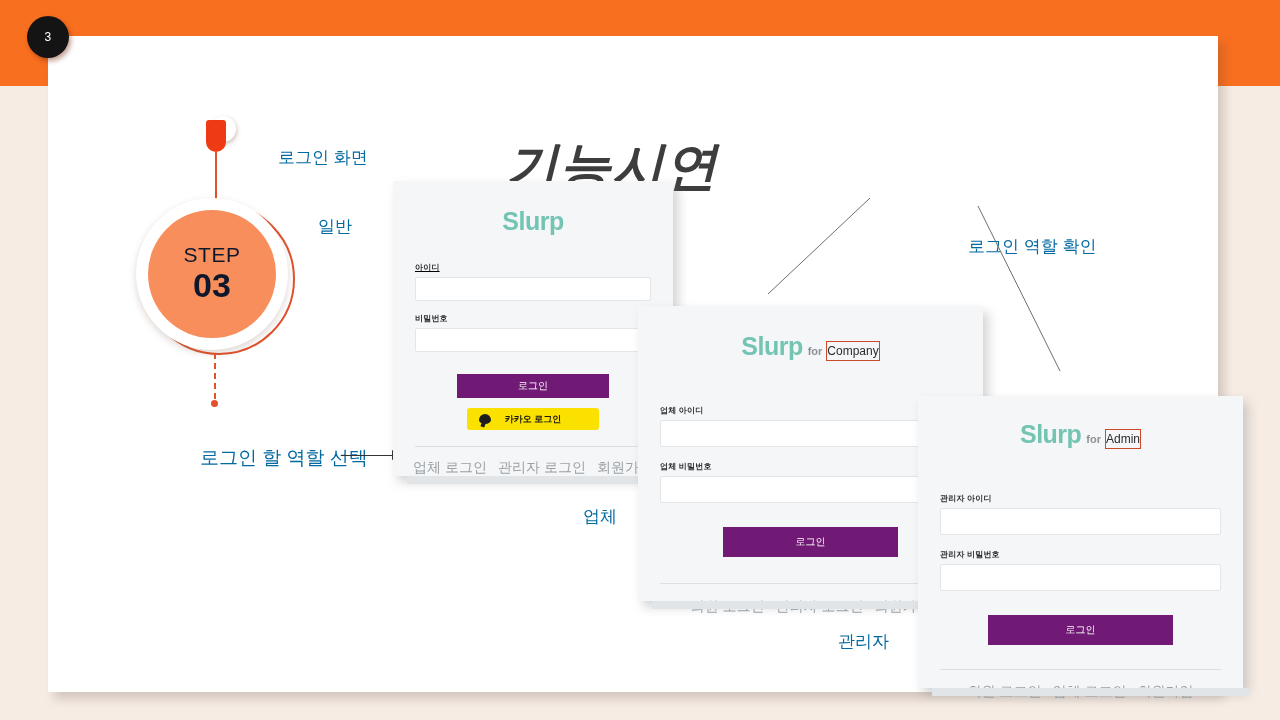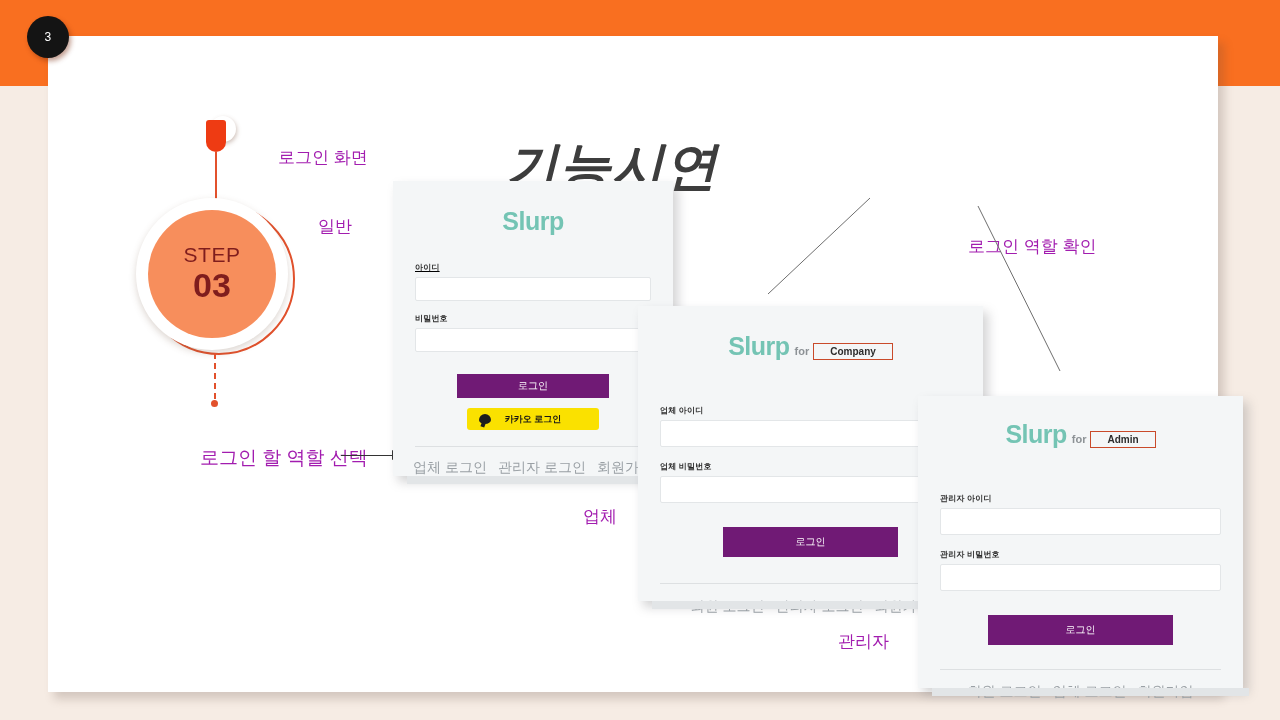--- a/index.html
+++ b/index.html
@@ -75,37 +75,37 @@
     width: 152px; height: 152px; border-radius: 50%;
     background: #ffffff;
     box-shadow: 0 3px 7px rgba(120,90,70,0.25);
   }
   .step-circle {
     position: absolute; left: 75px; top: 152px;
     width: 128px; height: 128px; border-radius: 50%;
     background: #f78e5c;
     display: flex; flex-direction: column;
     align-items: center; justify-content: center;
-    color: #7f1d1d;
+    color: #0f172a;
   }
   .step-label { font-size: 21px; letter-spacing: .5px; line-height: 1.1; }
   .step-num { font-size: 34px; font-weight: bold; line-height: 1.15; }
   .dash-stem {
     position: absolute; left: 141px; top: 295px;
     width: 0; height: 46px;
     border-left: 2px dashed #e2512c;
   }
   .dash-dot {
     position: absolute; left: 138px; top: 342px;
     width: 7px; height: 7px; border-radius: 50%;
     background: #e2512c;
   }
 
   
-  .caption { position: absolute; color: #a21caf; font-size: 17px; white-space: nowrap; text-align: center; }
+  .caption { position: absolute; color: #0369a1; font-size: 17px; white-space: nowrap; text-align: center; }
   .cap-login-screen { left: 230px; top: 110px; }
   .cap-general     { left: 270px; top: 179px; }
   .cap-company     { left: 535px; top: 469px; }
   .cap-admin       { left: 790px; top: 594px; }
   .cap-role-check  { left: 920px; top: 167px; margin-top: 32px; }
   .cap-role-select { left: 152px; top: 409px; font-size: 19px; }
 
   .arrow-line {
     position: absolute; left: 293px; top: 419px;
     width: 55px; height: 1px; background: #333;
@@ -133,22 +133,22 @@
   }
   .card-inner { position: relative; padding: 0 22px; height: 100%; }
 
   .logo-row { display: flex; align-items: baseline; justify-content: center; }
   .logo-main {
     font-size: 25px; font-weight: bold; color: #74c4b4;
     letter-spacing: -0.5px;
   }
   .logo-for { font-size: 11px; color: #8d9296; margin-left: 5px; font-weight: bold; }
   .logo-role {
-    font-size: 10px; color: #2c2c2c; font-weight: bold;
-    margin-left: 4px; padding: 2px 16px;
+    font-size: 12px; color: #2c2c2c; font-weight: normal;
+    margin-left: 4px; padding: 2px 0;
     border: 1px solid #c94a2a;
   }
 
   .field-label {
     font-size: 8px; font-weight: bold; color: #2b2b2b;
     margin-bottom: 4px; letter-spacing: .2px;
   }
   .field-input {
     width: 100%; background: #ffffff;
     border: 1px solid #e3e6e8; border-radius: 2px;

